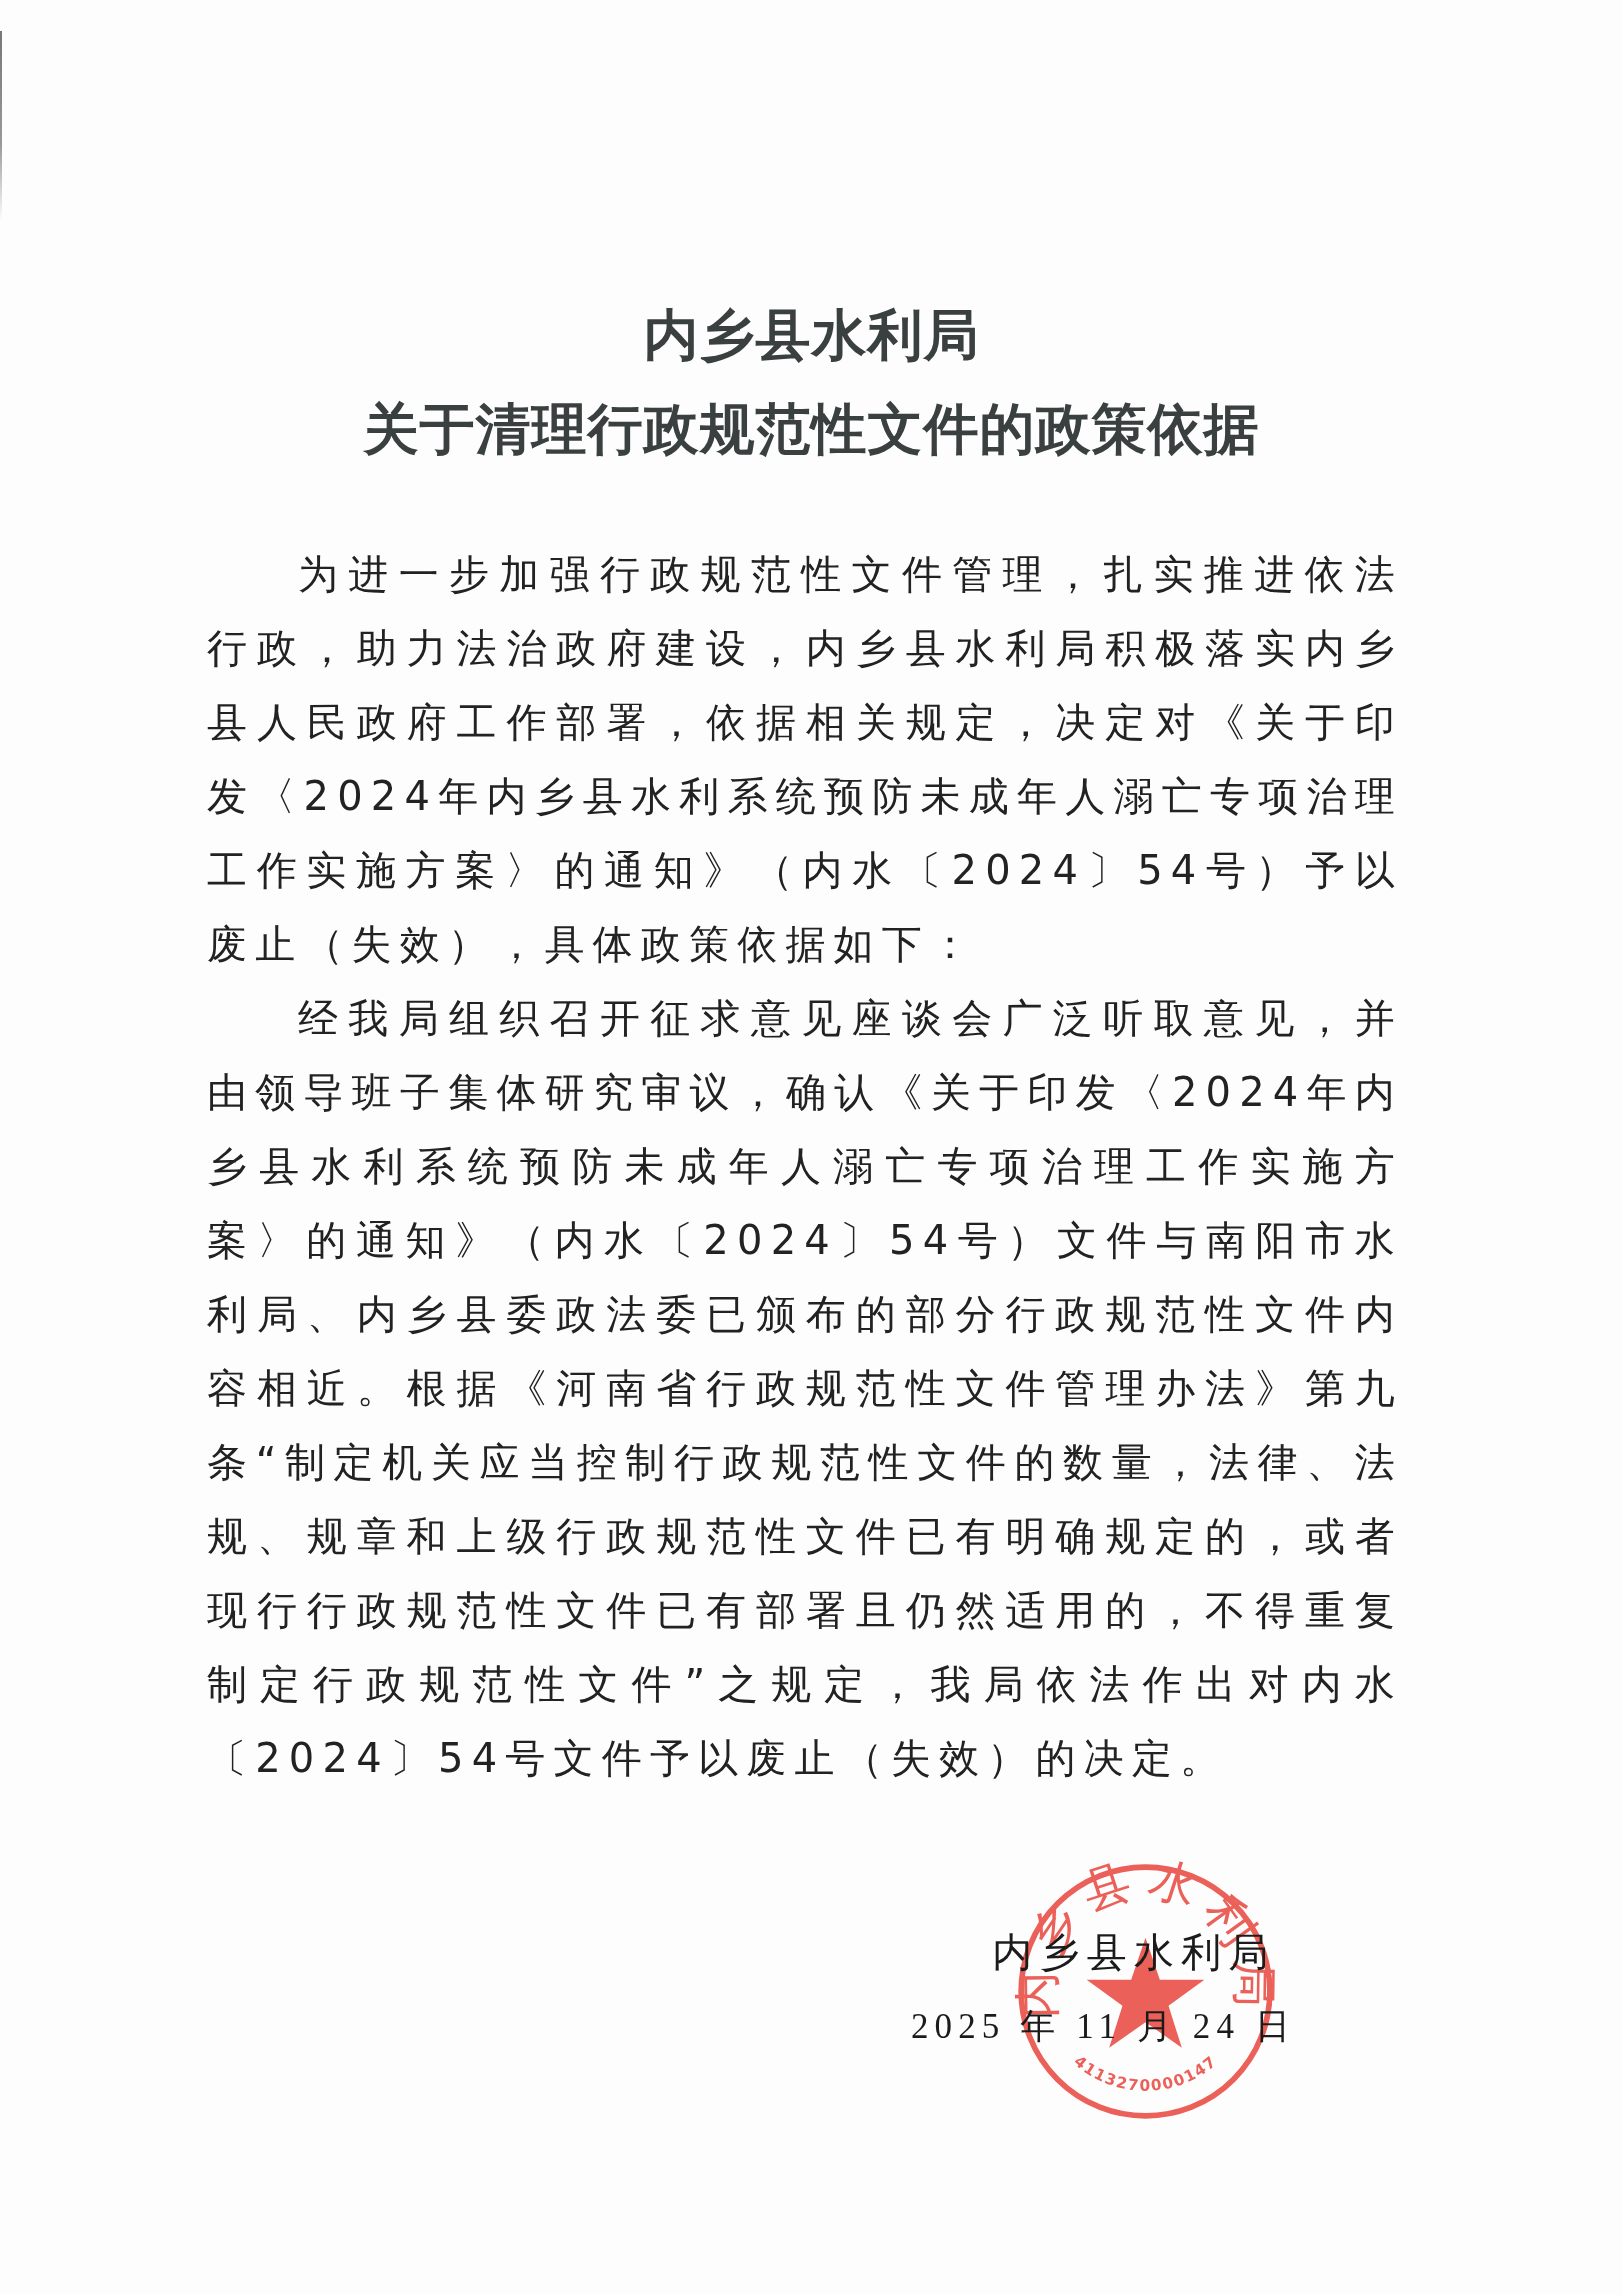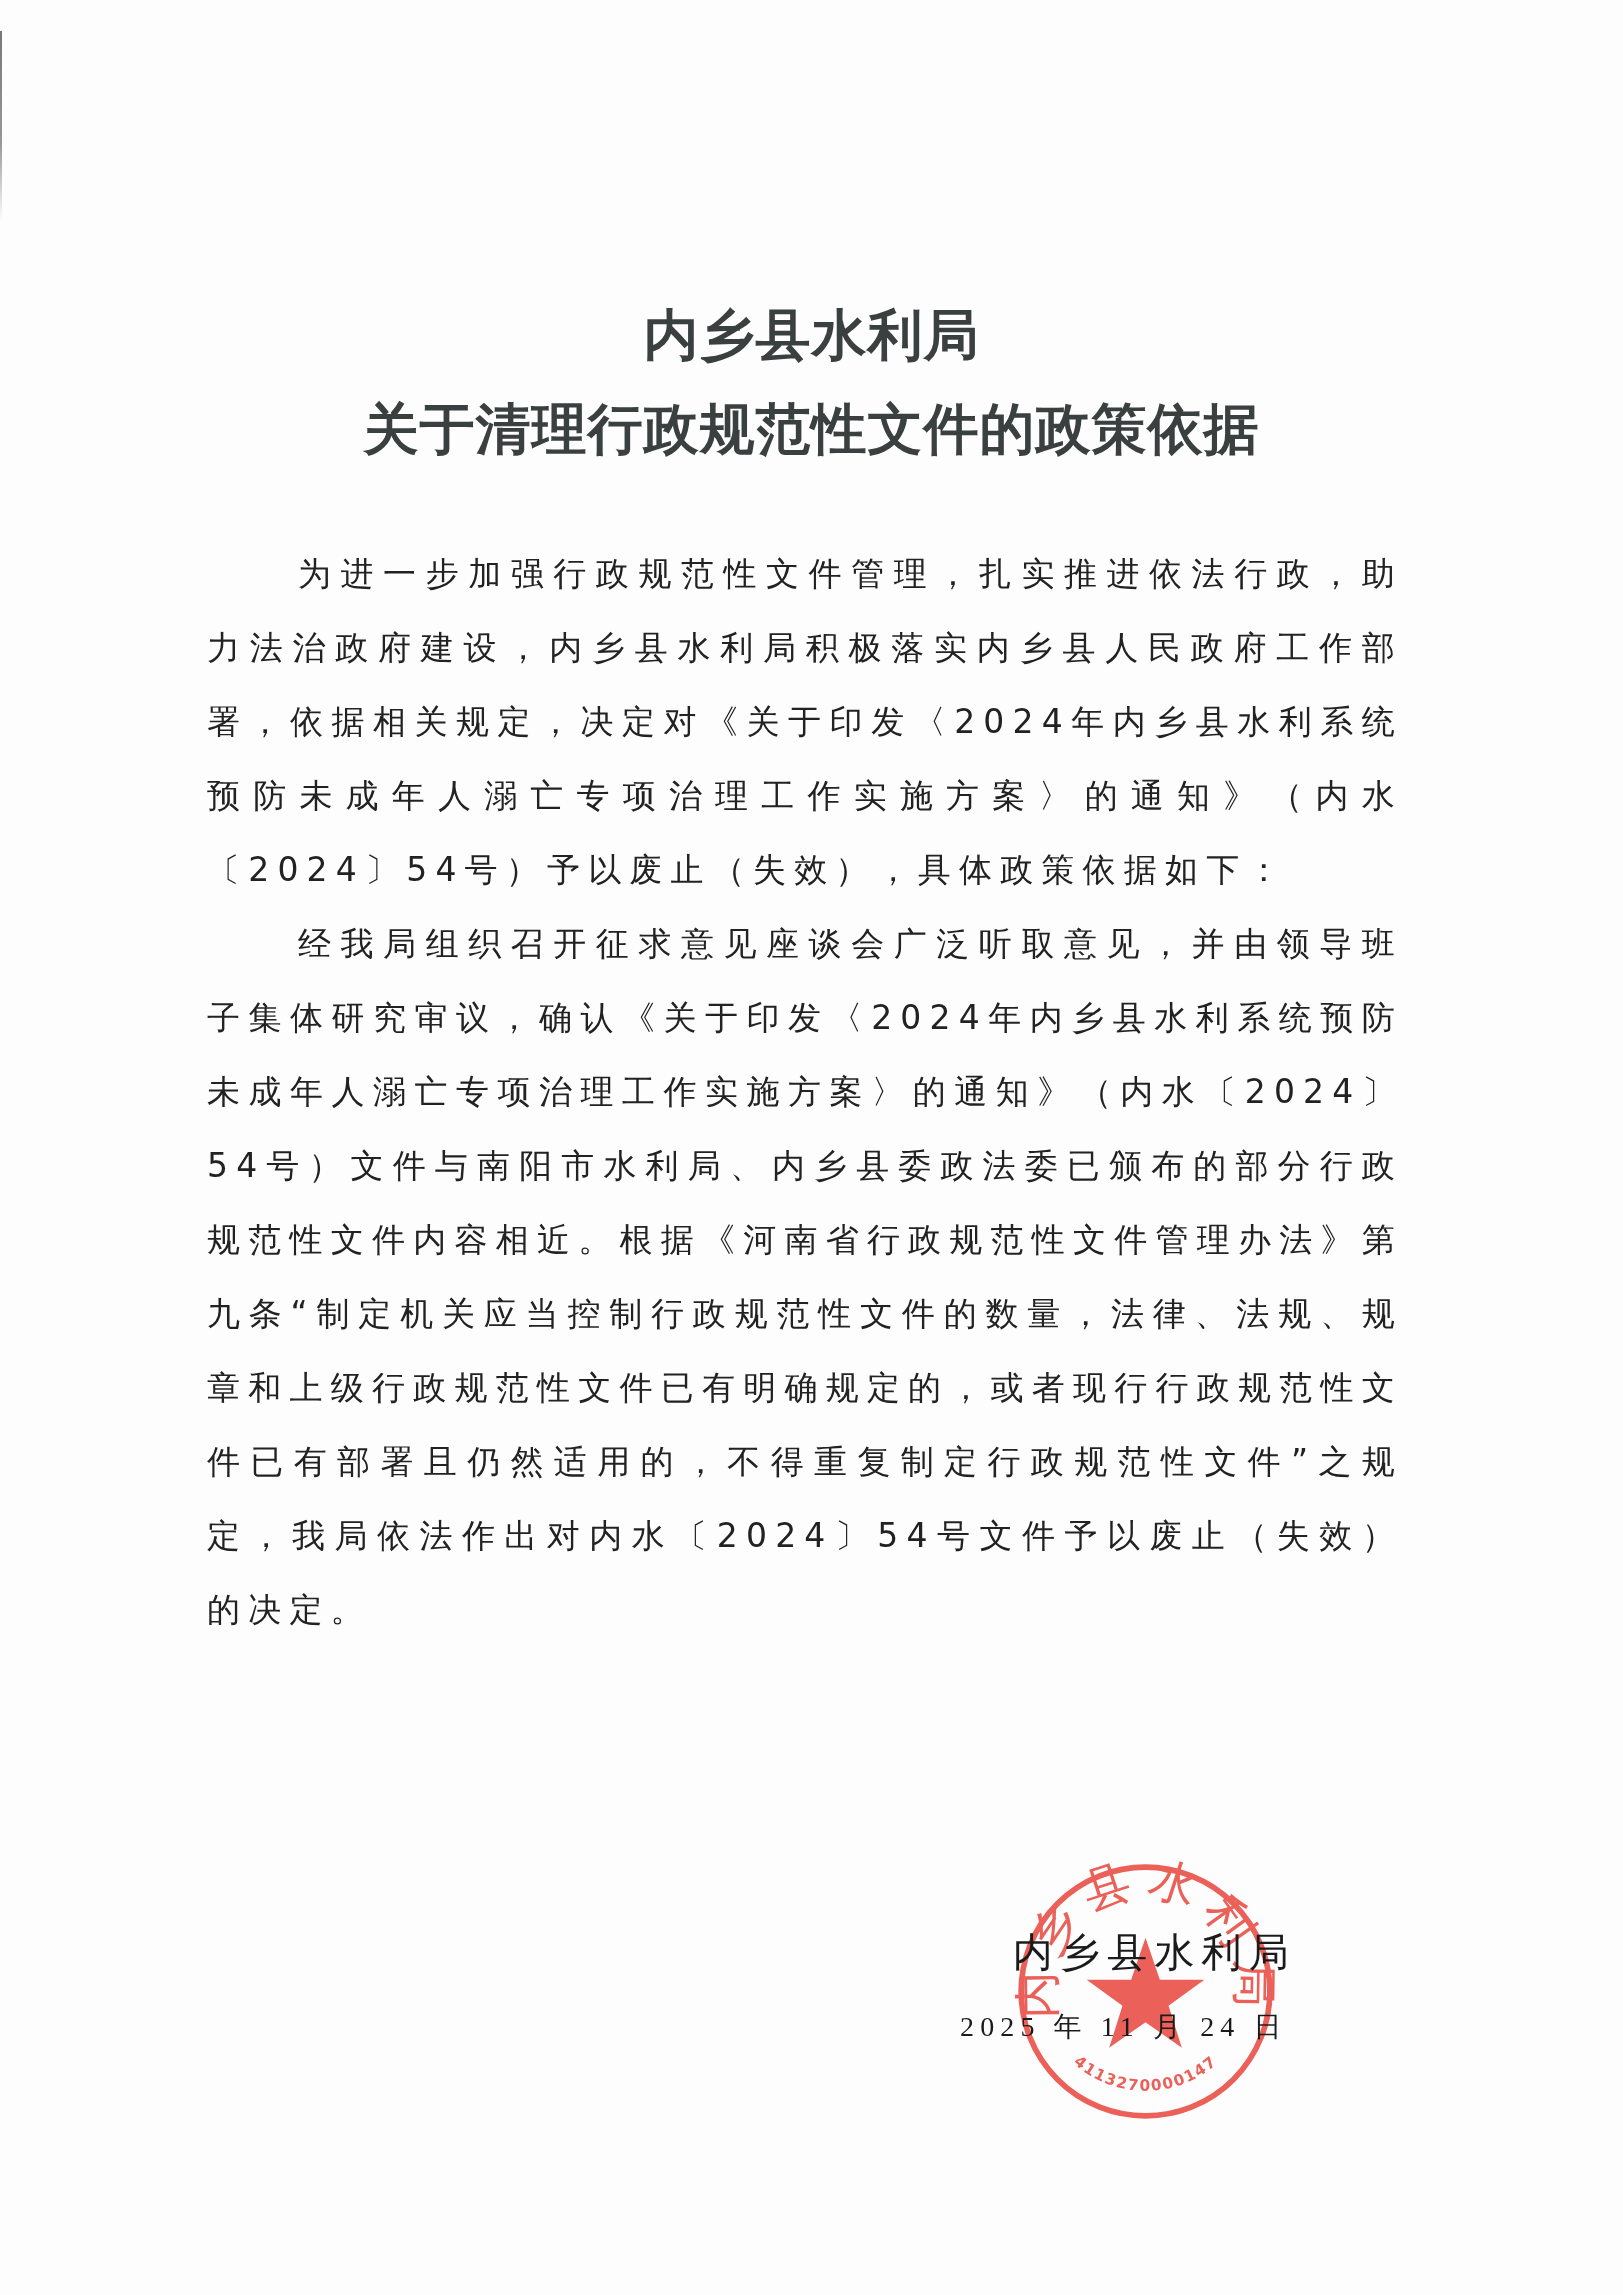--- a/index.html
+++ b/index.html
@@ -21,32 +21,32 @@
     font-size: 55px; line-height: 66px; letter-spacing: 1px;
   }
   .title-1 { top: 302px; }
   .title-2 { top: 396px; }
   .body {
     position: absolute; left: 207px; width: 1196px; top: 537px;
   }
   .para {
     margin: 0;
     font-family: "DejaVu Sans", "Liberation Sans", sans-serif;
-    font-size: 33px; line-height: 74px;
+    font-size: 40px; line-height: 74px;
     letter-spacing: 8.2px; text-align: justify;
     text-indent: 91px; color: #222;
   }
   .signature {
     position: absolute; right: 327px; top: 1922px;
     text-align: center; z-index: 2;
     font-family: "Liberation Serif", "DejaVu Serif", serif;
     color: #1b1b1b;
   }
   .sig-org { font-size: 40px; line-height: 61px; letter-spacing: 7.2px; margin-left: 61px; }
-  .sig-date { font-size: 28px; line-height: 61px; letter-spacing: 6.1px; margin-top: 12.8px; white-space: nowrap; }
+  .sig-date { font-size: 35px; line-height: 61px; letter-spacing: 6.1px; margin-top: 12.8px; white-space: nowrap; }
   .seal {
     position: absolute; left: 1015px; top: 1861px; width: 261px; height: 261px;
     z-index: 1; opacity: 0.85;
   }
 </style>
 </head>
 <body>
 
 <div class="scan-edge"></div>
 

